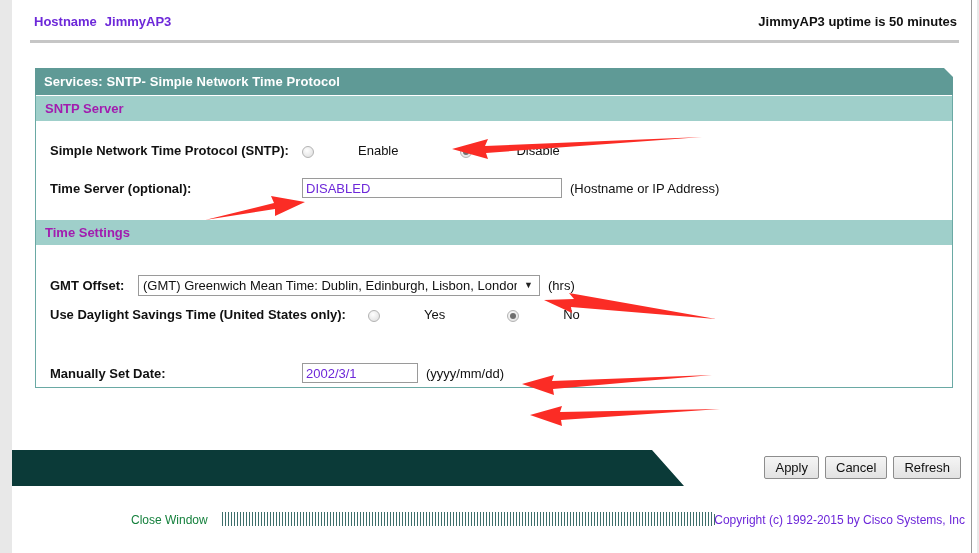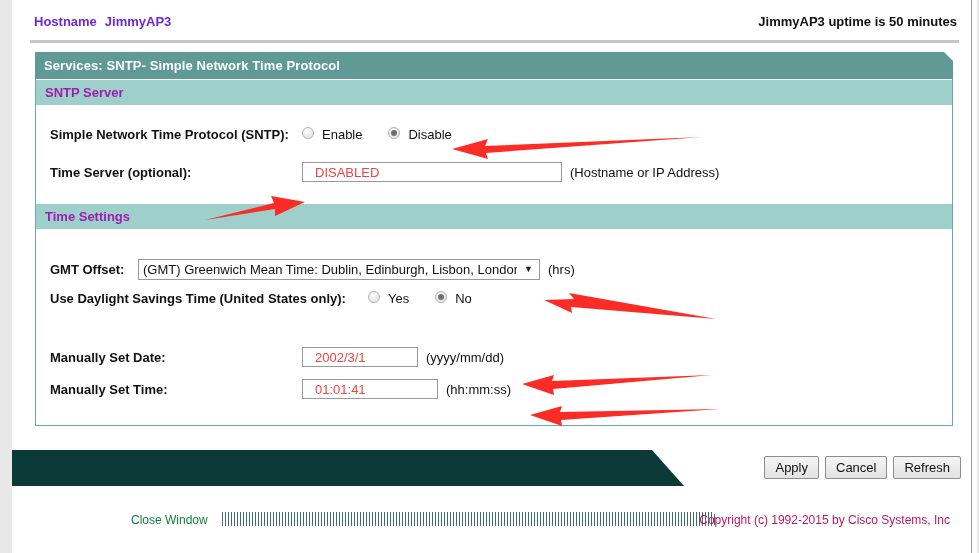--- a/index.html
+++ b/index.html
@@ -48,21 +48,21 @@
     white-space: nowrap;
   }
   .top-rule {
     position: absolute; left: 30px; top: 40px;
     width: 929px; height: 3px;
     background: #c6c6c6;
   }
 
   
   .panel {
-    position: absolute; left: 35px; top: 52px;
+    position: absolute; left: 35px; top: 68px;
     width: 918px;
     border: 1px solid #6aa9a4;
     border-top: none;
     background: #ffffff;
     box-sizing: border-box;
   }
   .panel-title {
     background: #5f9a96;
     color: #ffffff;
     font-size: 13px;
@@ -102,21 +102,21 @@
   }
   .row-label {
     font-size: 13px;
     font-weight: bold;
     color: #111;
     white-space: nowrap;
   }
   .lbl-w1 { width: 252px; }
   .lbl-w2 { width: 252px; }
 
-  .radio-group { display: flex; align-items: flex-start; }
+  .radio-group { display: flex; align-items: flex-end; gap: 36px; }
   .radio {
     width: 12px; height: 12px;
     border-radius: 50%;
     border: 1px solid #b3b3b3;
     background: radial-gradient(circle at 40% 35%, #fefefe, #e6e6e6 70%);
     display: inline-block;
     position: relative;
     box-sizing: border-box;
     vertical-align: middle;
   }
@@ -131,22 +131,22 @@
     margin-left: 8px; margin-right: 26px;
     white-space: nowrap;
   }
 
   .txtbox {
     border: 1px solid #9a9a9a;
     background: #ffffff;
     height: 20px;
     font-size: 13px;
     font-family: "Liberation Sans", sans-serif;
-    color:#ef4444;
-    padding: 0 12px;
+    color:#6d28d9;
+    padding: 0 3px;
     box-sizing: border-box;
     outline:none;
   }
   .hint {
     font-size: 13px; color:#111;
     margin-left: 8px; white-space: nowrap;
   }
 
   .select-wrap {
     position: relative;
@@ -204,22 +204,22 @@
     position:absolute; left:222px; top:512px;
     width: 490px; height: 14px;
     background-image: repeating-linear-gradient(90deg, #3d6f6b 0 1px, #ffffff 1px 3px);
   }
   .hatch2 {
     position:absolute; left:690px; top:514px;
     width: 25px; height: 11px;
     background-image: repeating-linear-gradient(90deg, #3d6f6b 0 1px, #ffffff 1px 3px);
   }
   .copyright {
-    position:absolute; right:29px; top:513px;
-    font-size:12px; color:#be185d; white-space:nowrap;
+    position:absolute; right:14px; top:513px;
+    font-size:12px; color:#6d28d9; white-space:nowrap;
   }
 
   
   .arrow { position:absolute; pointer-events:none; }
   .arrow svg { display:block; }
 </style>
 </head>
 <body>
 
 <div class="left-gutter"></div>
@@ -282,25 +282,20 @@
         <span class="radio-label">No</span>
       </div>
     </div>
 
     <div class="row" style="height:28px; margin-top:32px;">
       <div class="row-label lbl-w2">Manually Set Date:</div>
       <input class="txtbox" style="width: 116px;" value="2002/3/1">
       <span class="hint">(yyyy/mm/dd)</span>
     </div>
 
-    <div class="row" style="height:28px; margin-top:4px; margin-bottom:22px;">
-      <div class="row-label lbl-w2">Manually Set Time:</div>
-      <input class="txtbox" style="width: 136px;" value="01:01:41">
-      <span class="hint">(hh:mm:ss)</span>
-    </div>
 
   </div>
 </div>
 
 <div class="actionbar"></div>
 <div class="btns">
   <button class="btn">Apply</button>
   <button class="btn">Cancel</button>
   <button class="btn">Refresh</button>
 </div>

